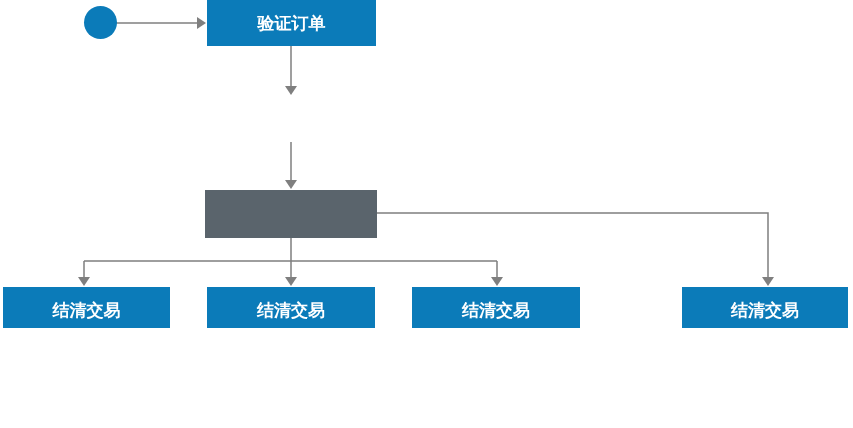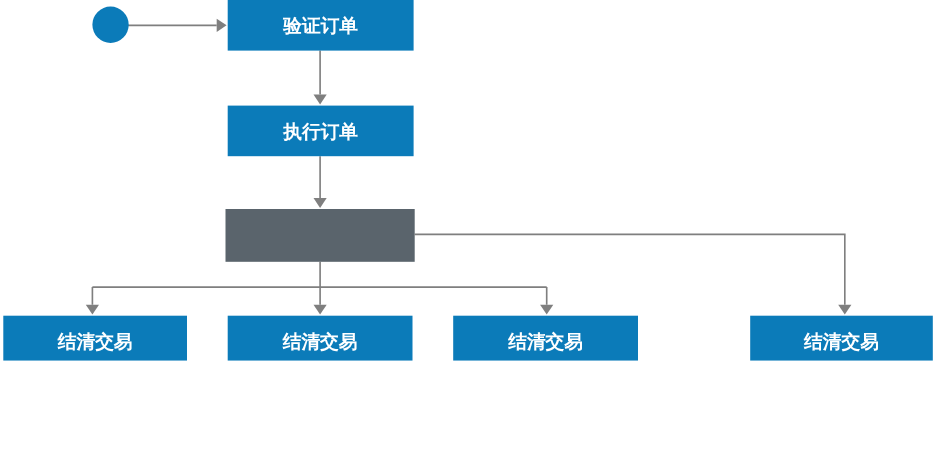--- a/index.html
+++ b/index.html
@@ -100,23 +100,20 @@
     <path class="edge" d="M206 403 H131"></path>
     <polygon class="arrowhead" points="131,397 131,409 122,403"></polygon>
   </svg>
 
   <div class="start-node"></div>
 
   <div id="n-verify" class="activity">
     <span>验证订单</span>
   </div>
 
-  <div id="n-execute" class="activity">
-    <span>执行订单</span>
-  </div>
 
   <div id="n-fork" class="fork-bar"></div>
 
   <div id="n-settle1" class="activity">
     <span>结清交易</span>
   </div>
 
   <div id="n-settle2" class="activity">
     <span>结清交易</span>
   </div>

